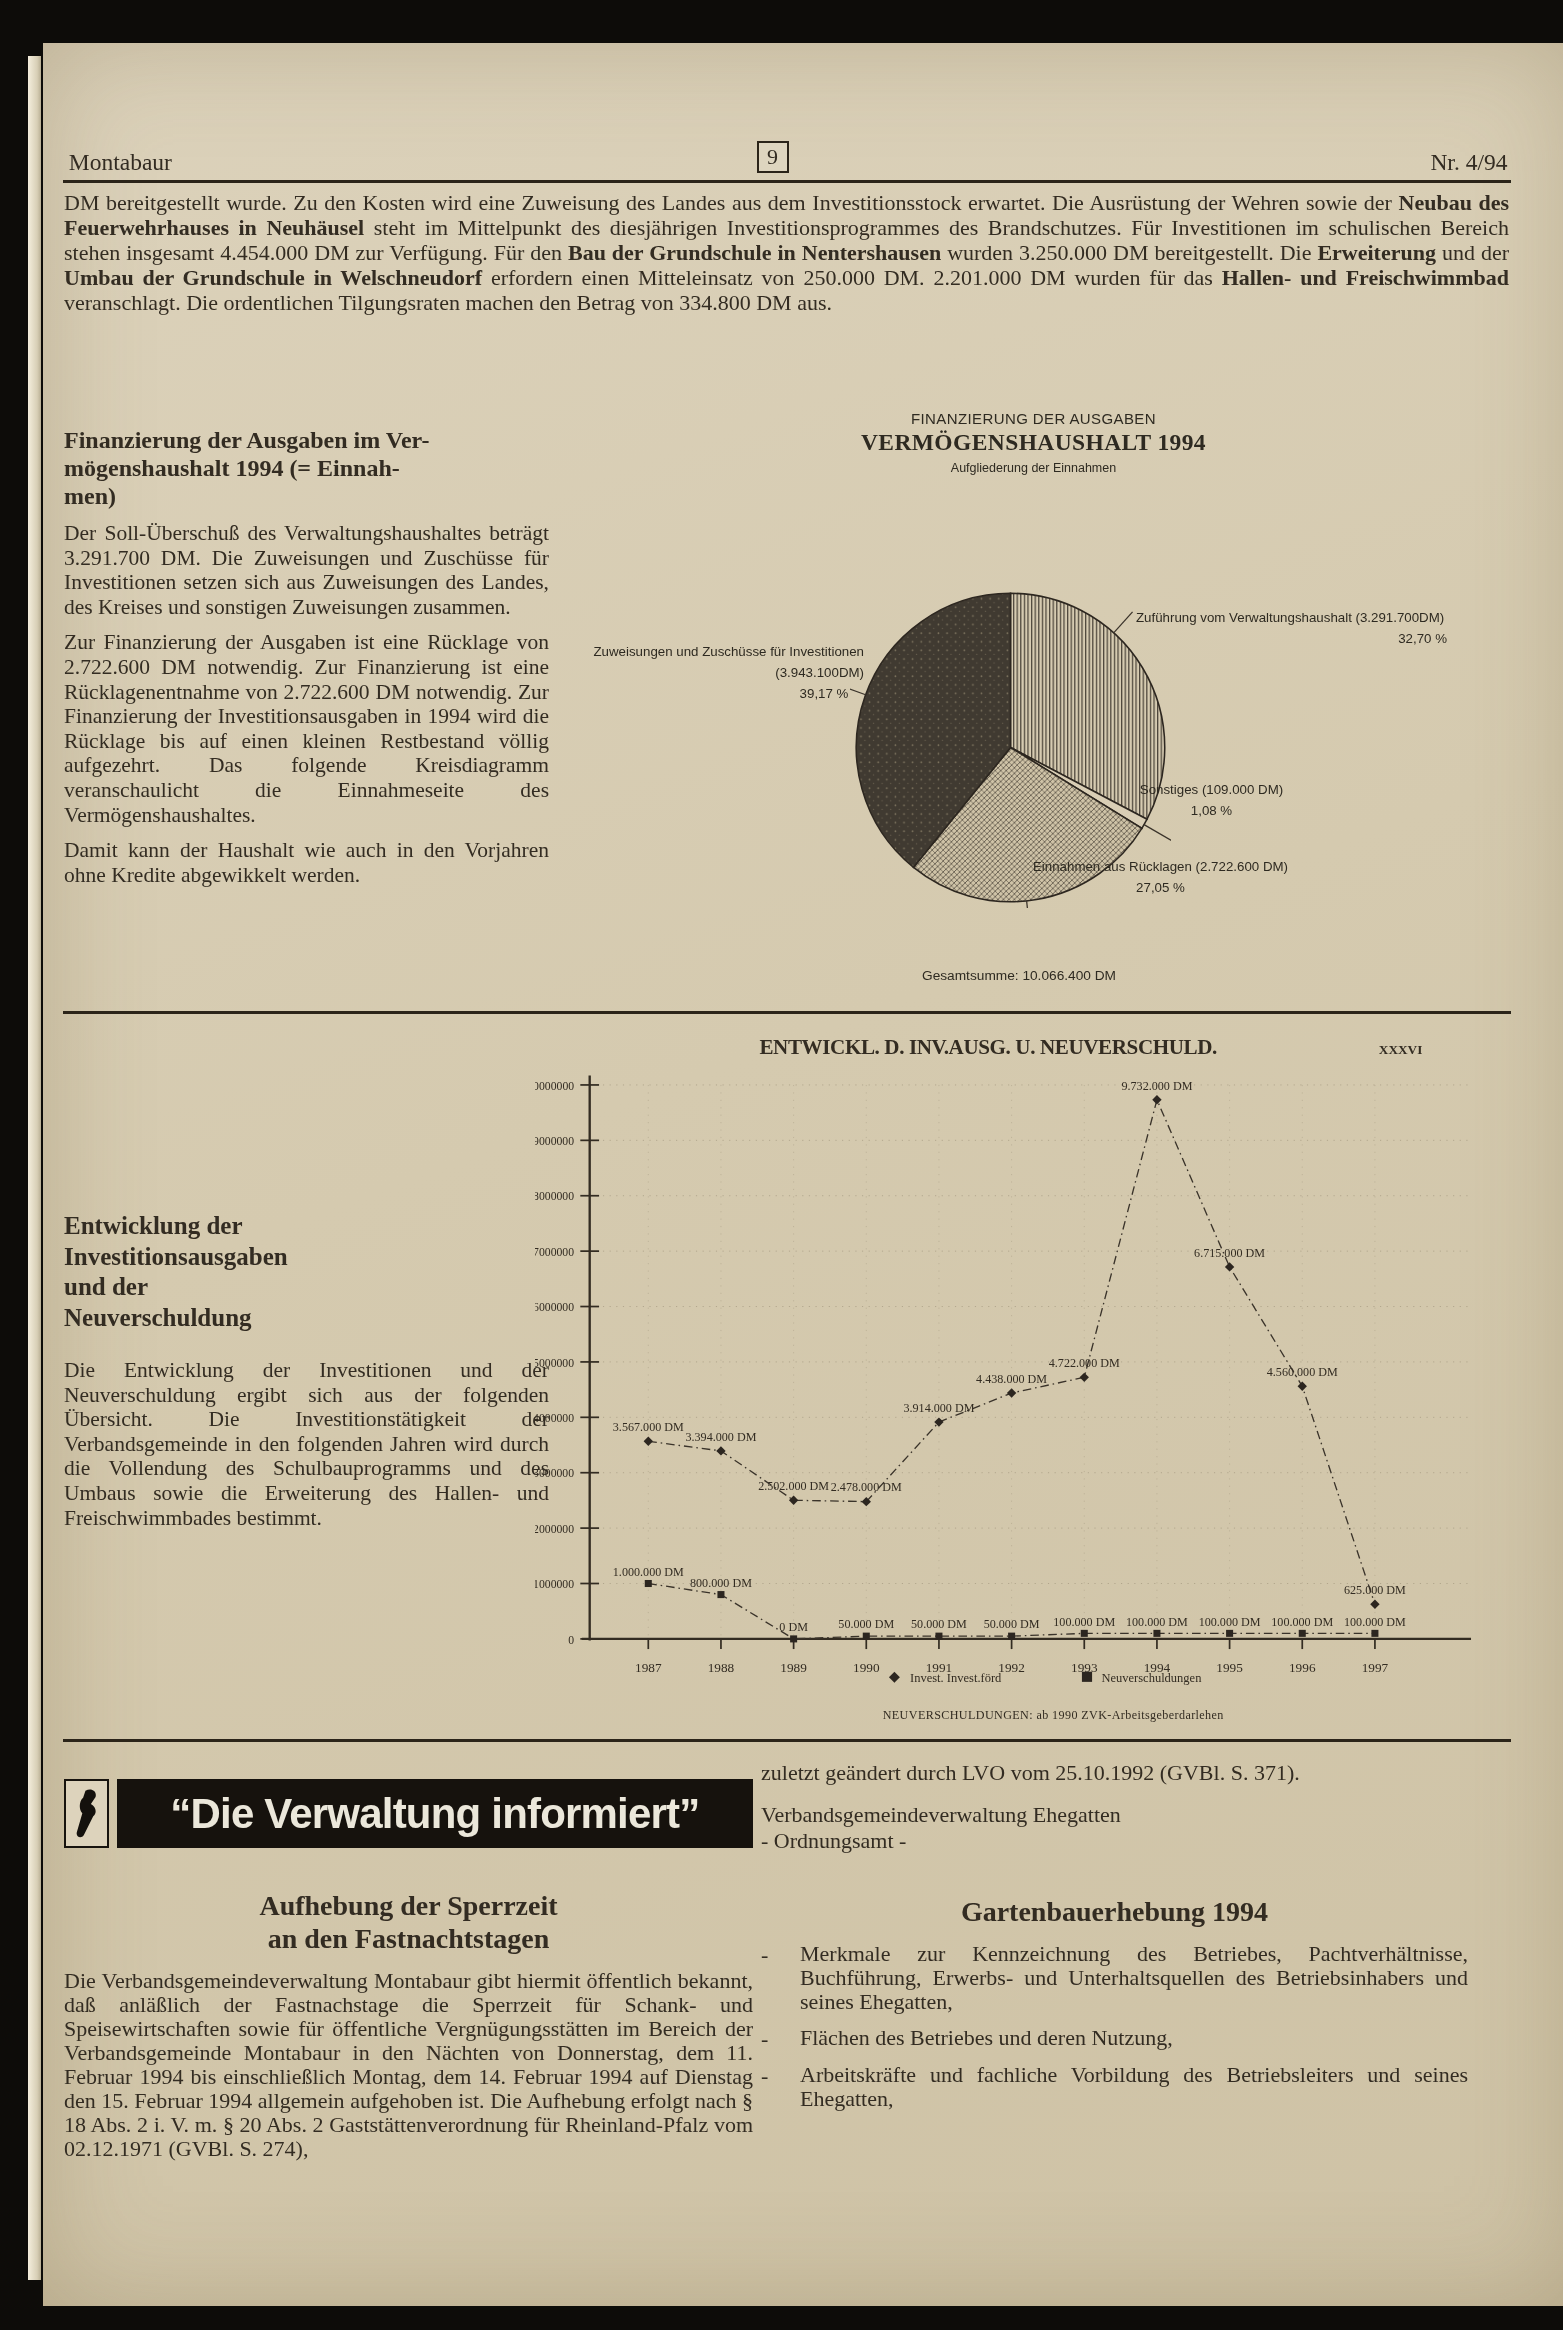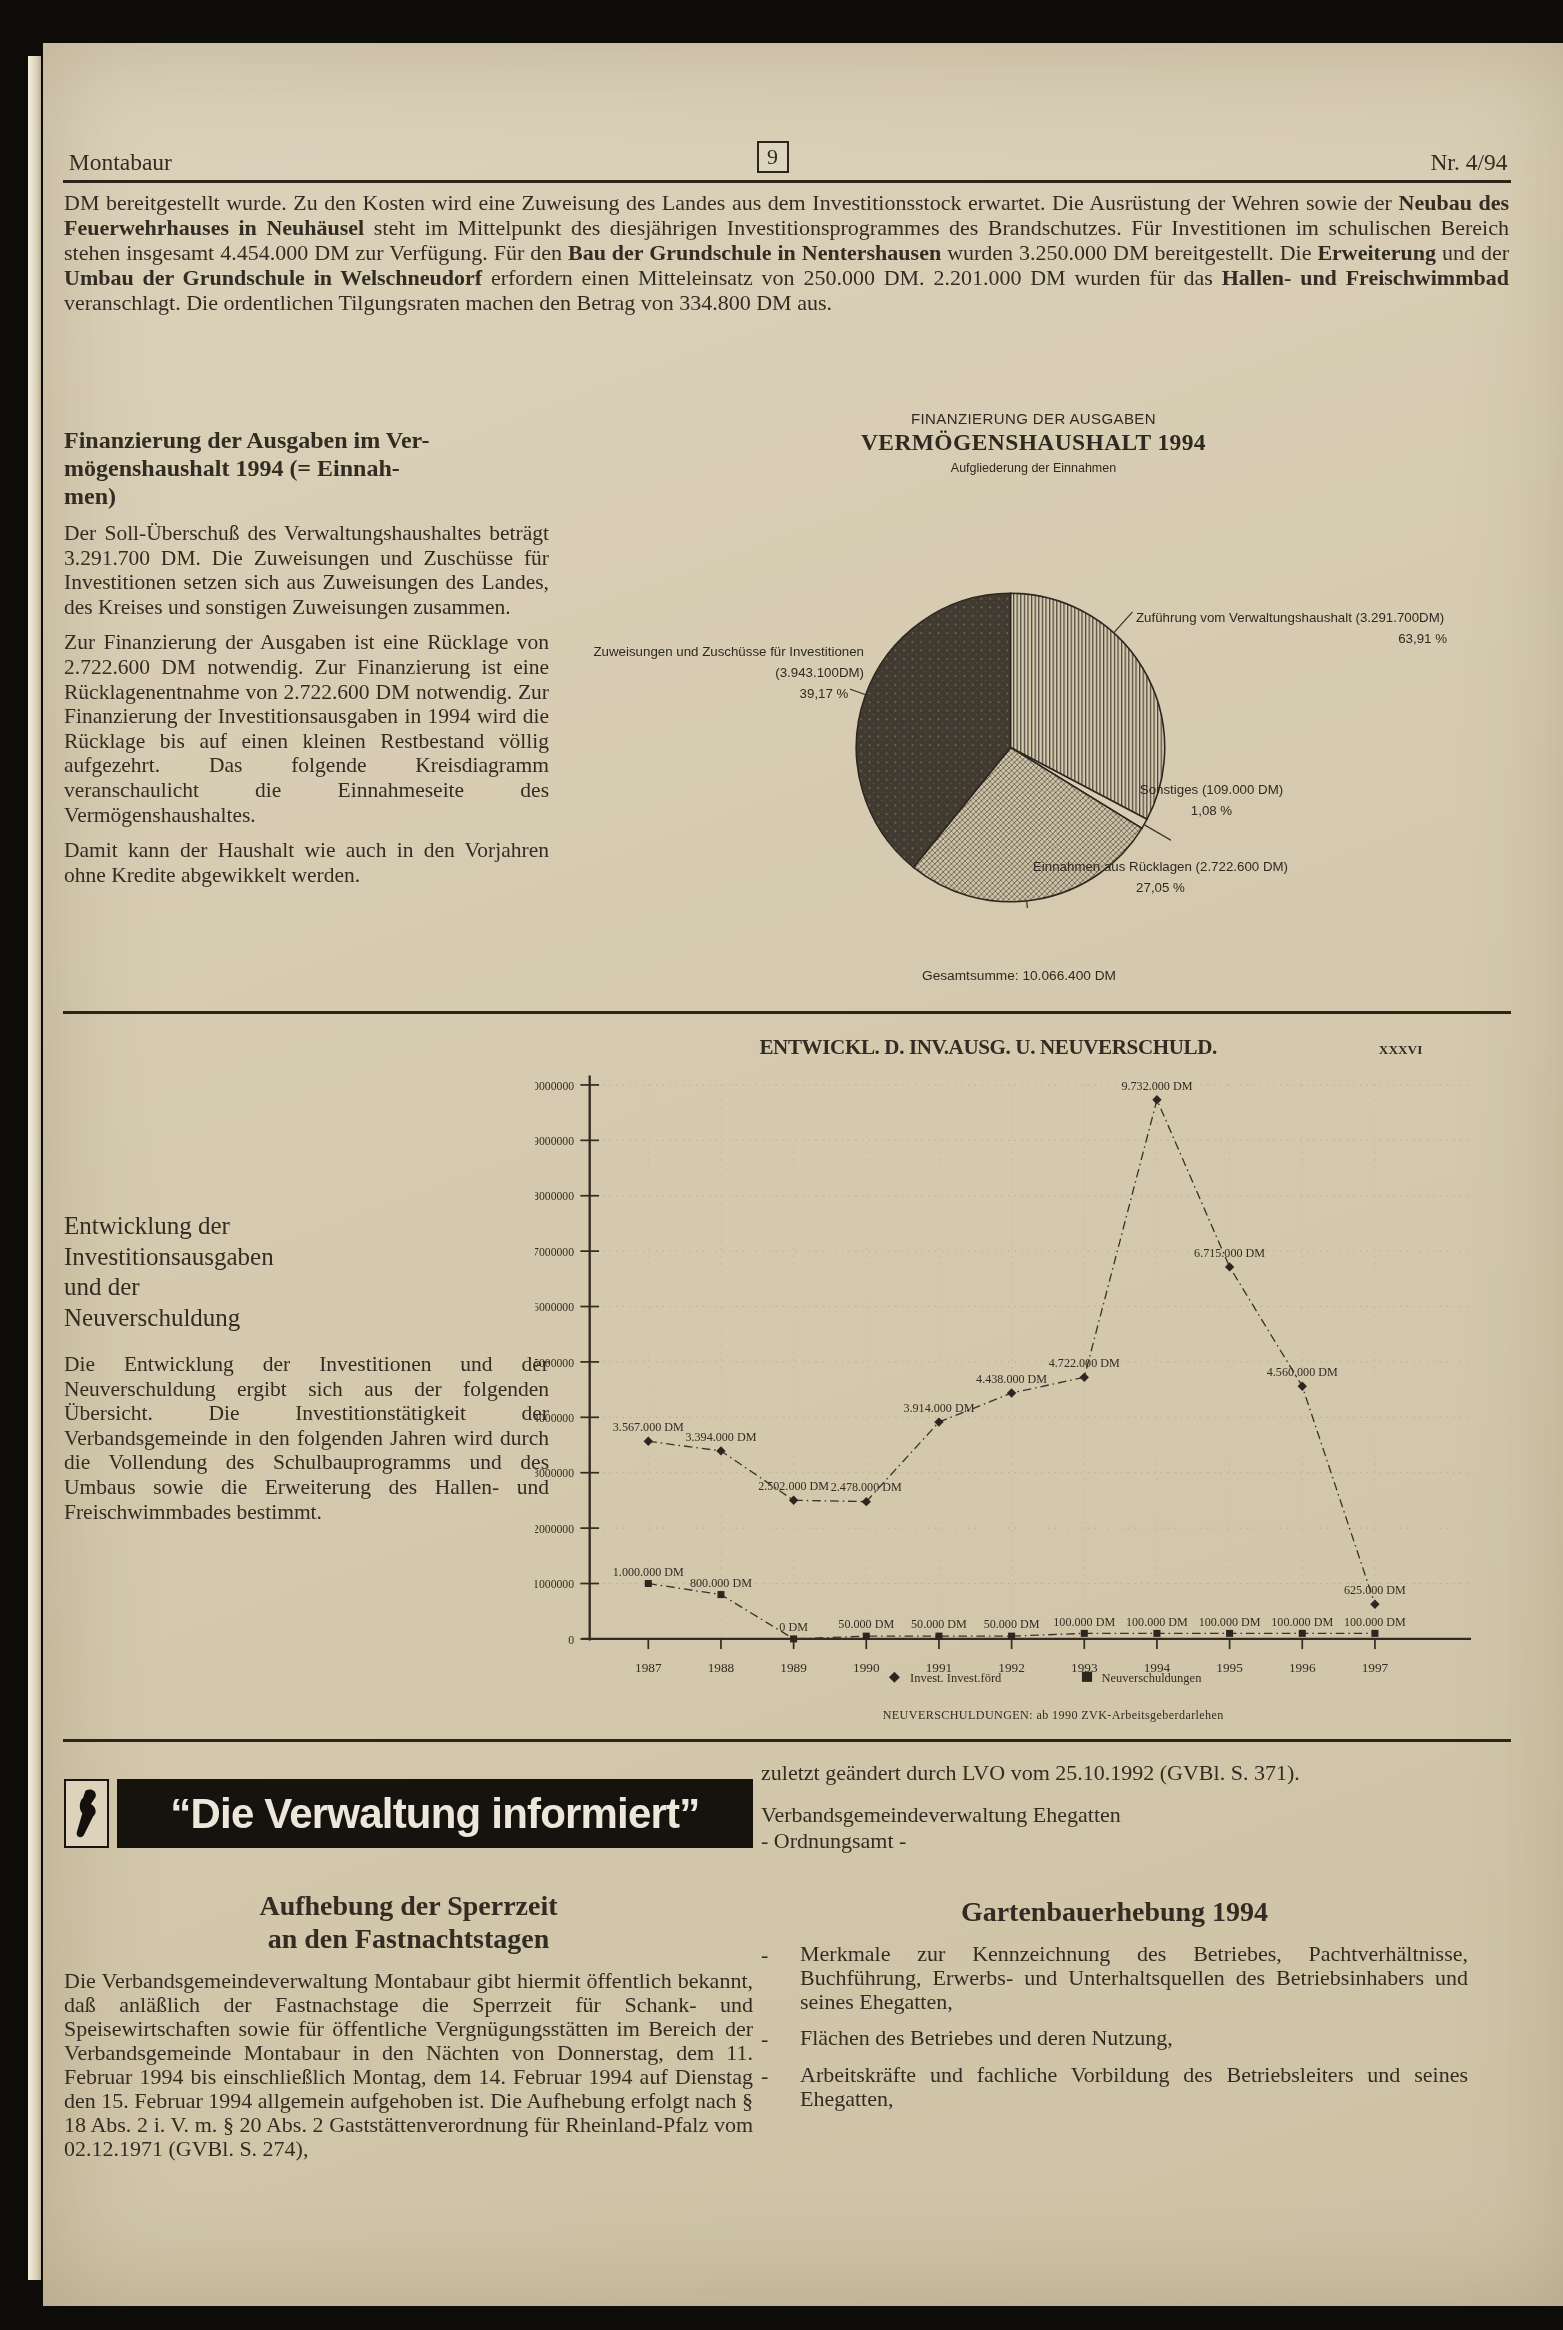--- a/index.html
+++ b/index.html
@@ -34,21 +34,21 @@
   .lbl-zuf{left:585px;top:197px;width:367px;text-align:left;}
   .lbl-zuf .pct{text-align:right;padding-right:56px;}
   .lbl-son{left:563px;top:369px;width:195px;text-align:center;}
   .lbl-rue{left:469px;top:446px;width:281px;text-align:center;}
   .lbl-ges{left:371px;top:555px;font-size:13.7px;}
   
   .rule{position:absolute;left:19.5px;width:1448px;height:0;border-top:3.1px solid #2b2419;}
   
   .chart-section{position:absolute;left:0;top:973px;width:1491px;height:727px;}
   .chart-left{position:absolute;left:21px;top:195px;width:485px;}
-  .chart-left h3{font-size:25px;line-height:30.5px;margin:0 0 19px;white-space:pre-line;font-weight:normal;}
+  .chart-left h3{font-size:25px;line-height:30.5px;margin:0 0 25px;white-space:pre-line;font-weight:bold;}
   .chart-left p{font-size:21.5px;line-height:24.6px;text-align:justify;margin:0;}
   #line-chart{position:absolute;left:492px;top:0;}
   
   .bot-left{position:absolute;left:21px;top:1708px;width:689px;}
   .banner{display:flex;align-items:stretch;height:69px;margin-top:28px;}
   .banner-iconbox{width:41px;border:2.3px solid #17130e;background:#ddd3bc;display:flex;align-items:center;justify-content:center;}
   .banner-bar{flex:1;margin-left:7.8px;background:#16120d;color:#ebe7da;display:flex;align-items:center;justify-content:center;
               font-family:"Liberation Sans",sans-serif;font-weight:bold;font-size:42px;letter-spacing:-0.8px;}
   .bot-left h2,.bot-right h2{font-size:28px;text-align:center;line-height:33px;margin:41px 0 14px;white-space:pre-line;font-weight:bold;}
   .bot-left .body{font-size:22px;line-height:24px;text-align:justify;}
@@ -118,21 +118,21 @@
         <line x1="225.6" y1="400.9" x2="228.3" y2="426.8" stroke="#3a332a" stroke-width="1.6"></line>
         <line x1="19.9" y1="137.6" x2="-6.4" y2="128.0" stroke="#3a332a" stroke-width="1.6"></line>
       </svg>
 
     <div class="plbl lbl-zuw">
       <span>Zuweisungen und Zuschüsse für Investitionen (3.943.100DM)</span>
       <span class="pct">39,17 %</span>
     </div>
     <div class="plbl lbl-zuf">
       <span>Zuführung vom Verwaltungshaushalt (3.291.700DM)</span>
-      <span class="pct">63,91 %</span>
+      <span class="pct">32,70 %</span>
     </div>
     <div class="plbl lbl-son">
       <span>Sonstiges (109.000 DM)</span>
       <span class="pct">1,08 %</span>
     </div>
     <div class="plbl lbl-rue">
       <span>Einnahmen aus Rücklagen (2.722.600 DM)</span>
       <span class="pct">27,05 %</span>
     </div>
     <div class="plbl lbl-ges">Gesamtsumme: 10.066.400 DM</div>

